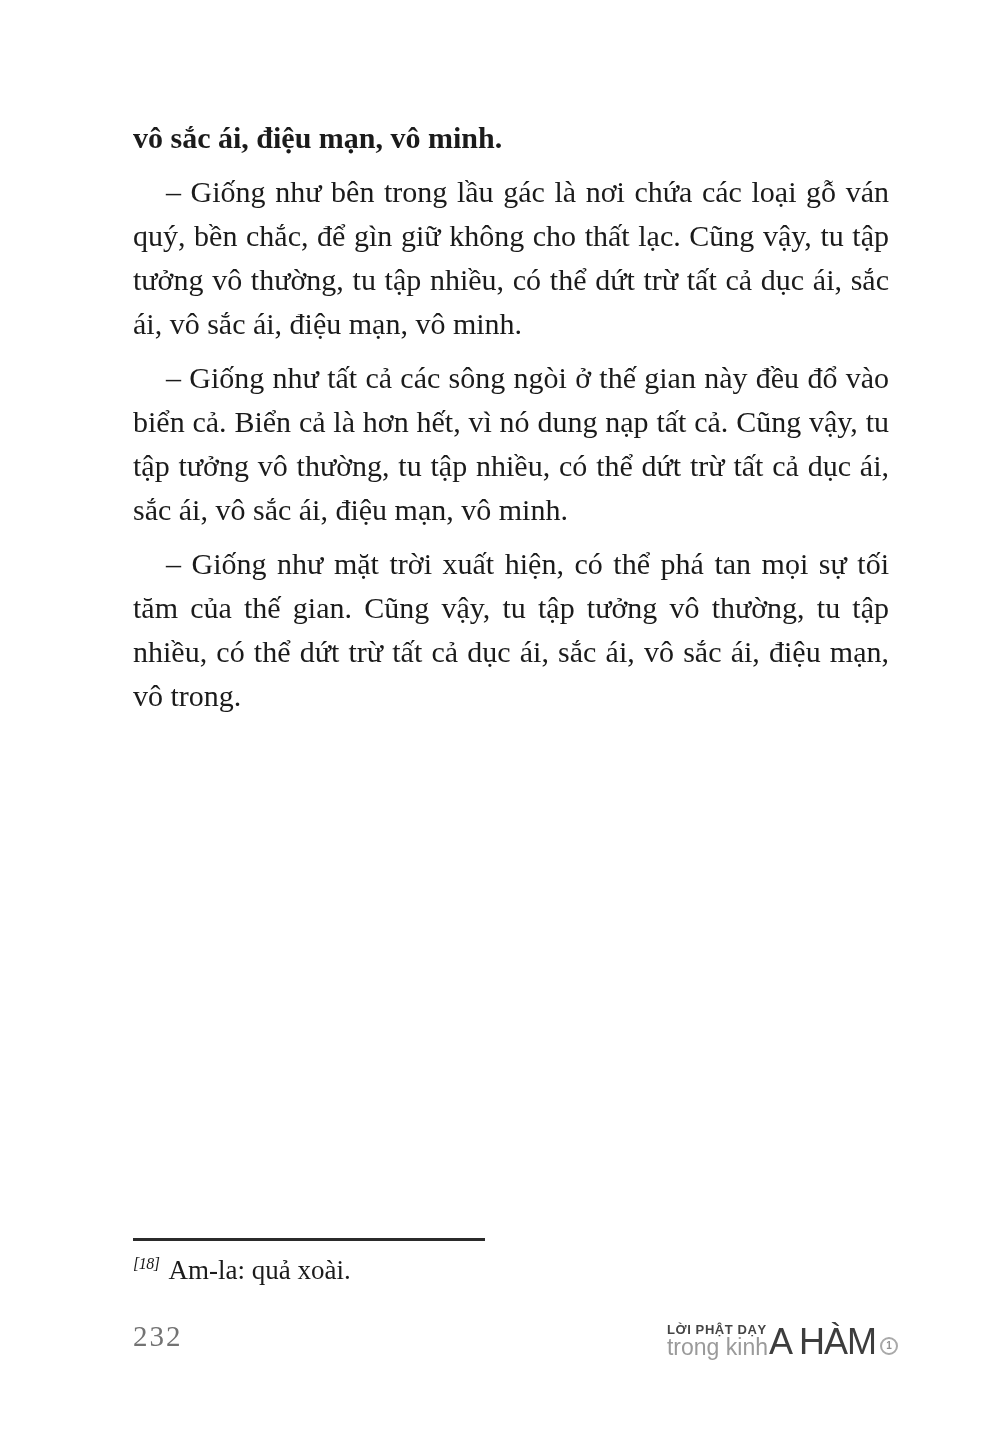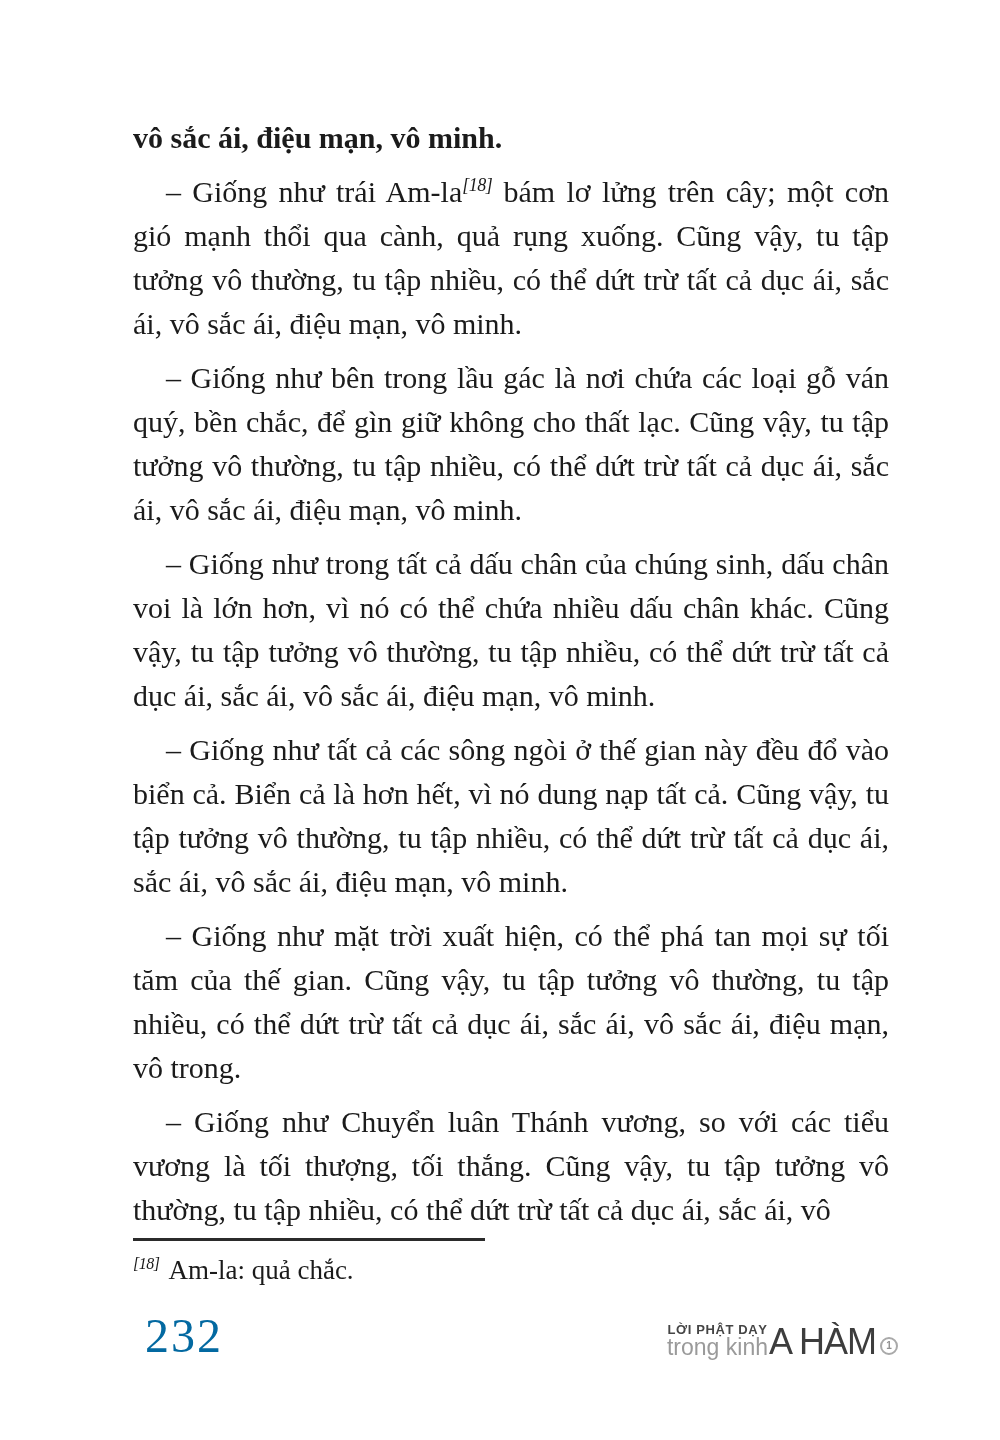--- a/index.html
+++ b/index.html
@@ -59,32 +59,31 @@
   }
   
   .page-footer {
     position: absolute;
     left: 133px; right: 102px; top: 1316px;
     display: flex;
     justify-content: space-between;
     align-items: flex-end;
   }
   .page-number {
-    font-size: 48px;
+    font-size: 29px;
     line-height: 40px;
     letter-spacing: 2px;
-    color: #0369a1;
-    margin-left: 12px;
+    color: #737373;
   }
   .logo {
     display: flex;
     align-items: flex-end;
     font-family: "Liberation Sans", sans-serif;
   }
-  .logo-left { text-align: center; margin-right: 1px; }
+  .logo-left { text-align: left; margin-right: 1px; }
   .logo-line1 {
     font-weight: bold;
     font-size: 13px;
     line-height: 13px;
     letter-spacing: 0.6px;
     color: #454545;
     white-space: nowrap;
   }
   .logo-line2 {
     font-size: 23px;
@@ -115,36 +114,33 @@
   }
 </style>
 </head>
 <body>
 
 <div class="page">
 
   <main class="body-text">
     <p class="para no-indent">vô sắc ái, điệu mạn, vô minh.</p>
 
-    <p class="para"><span>– Giống như trái Am-la</span><sup class="fnref">[18]</sup><span> bám lơ lửng trên cây; một cơn gió mạnh thổi qua cành, quả rụng xuống. Cũng vậy, tu tập tưởng vô thường, tu tập nhiều, có thể dứt trừ tất cả dục ái, sắc ái, vô sắc ái, điệu mạn, vô minh.</span></p>
 
     <p class="para">– Giống như bên trong lầu gác là nơi chứa các loại gỗ ván quý, bền chắc, để gìn giữ không cho thất lạc. Cũng vậy, tu tập tưởng vô thường, tu tập nhiều, có thể dứt trừ tất cả dục ái, sắc ái, vô sắc ái, điệu mạn, vô minh.</p>
 
-    <p class="para">– Giống như trong tất cả dấu chân của chúng sinh, dấu chân voi là lớn hơn, vì nó có thể chứa nhiều dấu chân khác. Cũng vậy, tu tập tưởng vô thường, tu tập nhiều, có thể dứt trừ tất cả dục ái, sắc ái, vô sắc ái, điệu mạn, vô minh.</p>
 
     <p class="para">– Giống như tất cả các sông ngòi ở thế gian này đều đổ vào biển cả. Biển cả là hơn hết, vì nó dung nạp tất cả. Cũng vậy, tu tập tưởng vô thường, tu tập nhiều, có thể dứt trừ tất cả dục ái, sắc ái, vô sắc ái, điệu mạn, vô minh.</p>
 
     <p class="para">– Giống như mặt trời xuất hiện, có thể phá tan mọi sự tối tăm của thế gian. Cũng vậy, tu tập tưởng vô thường, tu tập nhiều, có thể dứt trừ tất cả dục ái, sắc ái, vô sắc ái, điệu mạn, vô trong.</p>
 
-    <p class="para">– Giống như Chuyển luân Thánh vương, so với các tiểu vương là tối thượng, tối thắng. Cũng vậy, tu tập tưởng vô thường, tu tập nhiều, có thể dứt trừ tất cả dục ái, sắc ái, vô</p>
   </main>
 
   <div class="footnote-area">
     <div class="footnote-rule"></div>
-    <p class="footnote"><sup class="fnmark">[18]</sup><span>Am-la: quả chắc.</span></p>
+    <p class="footnote"><sup class="fnmark">[18]</sup><span>Am-la: quả xoài.</span></p>
   </div>
 
   <footer class="page-footer">
     <div class="page-number">232</div>
 
     <div class="logo">
       <div class="logo-left">
         <div class="logo-line1">LỜI PHẬT DẠY</div>
         <div class="logo-line2">trong kinh</div>
       </div>

